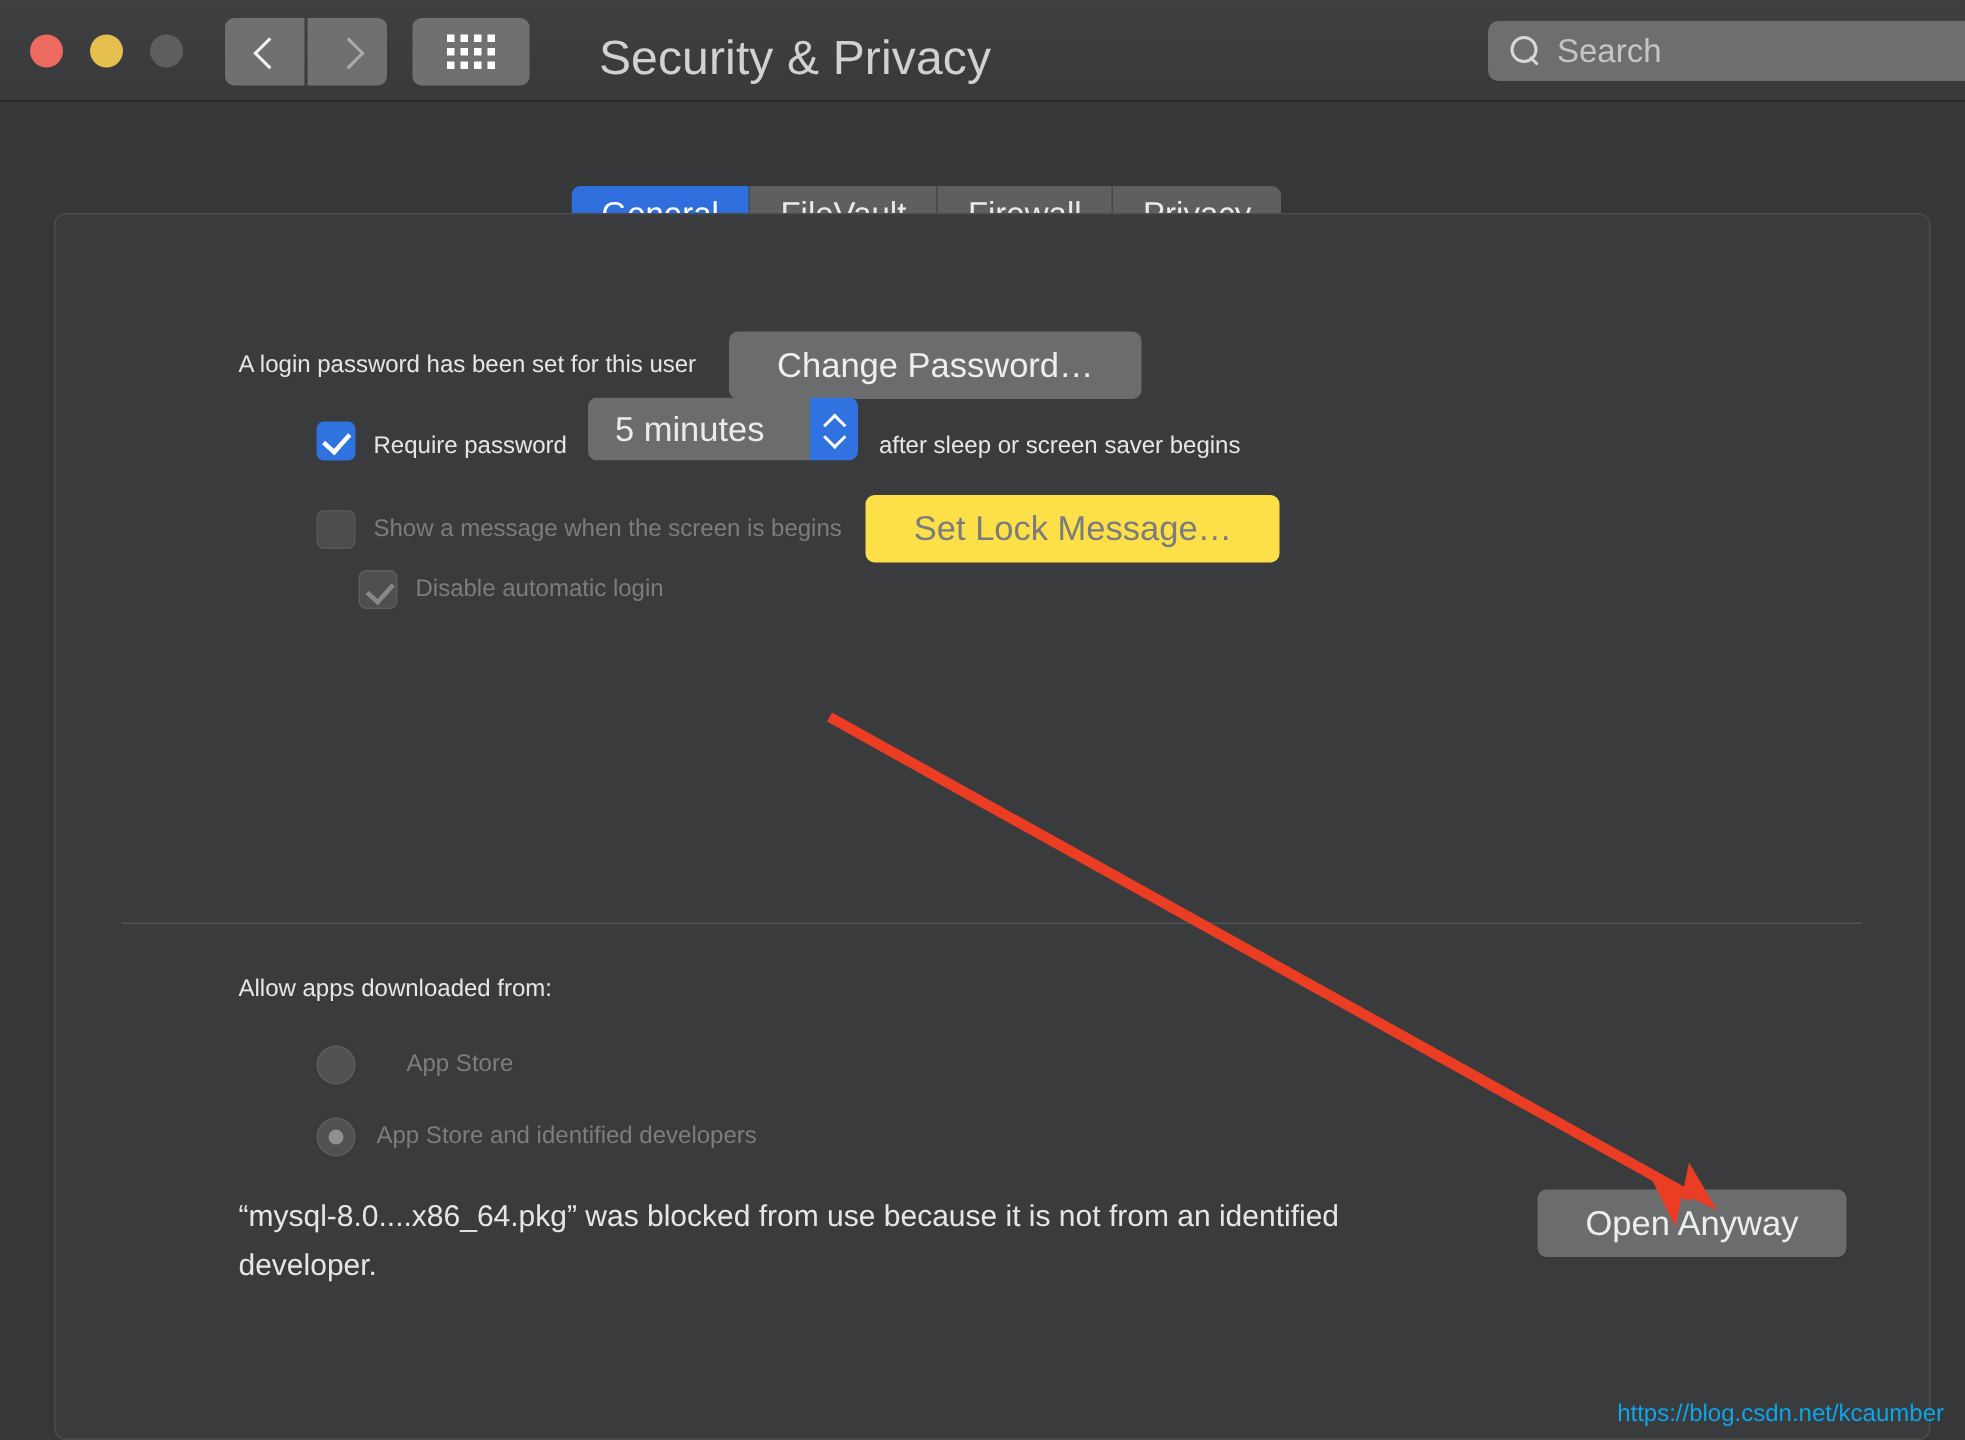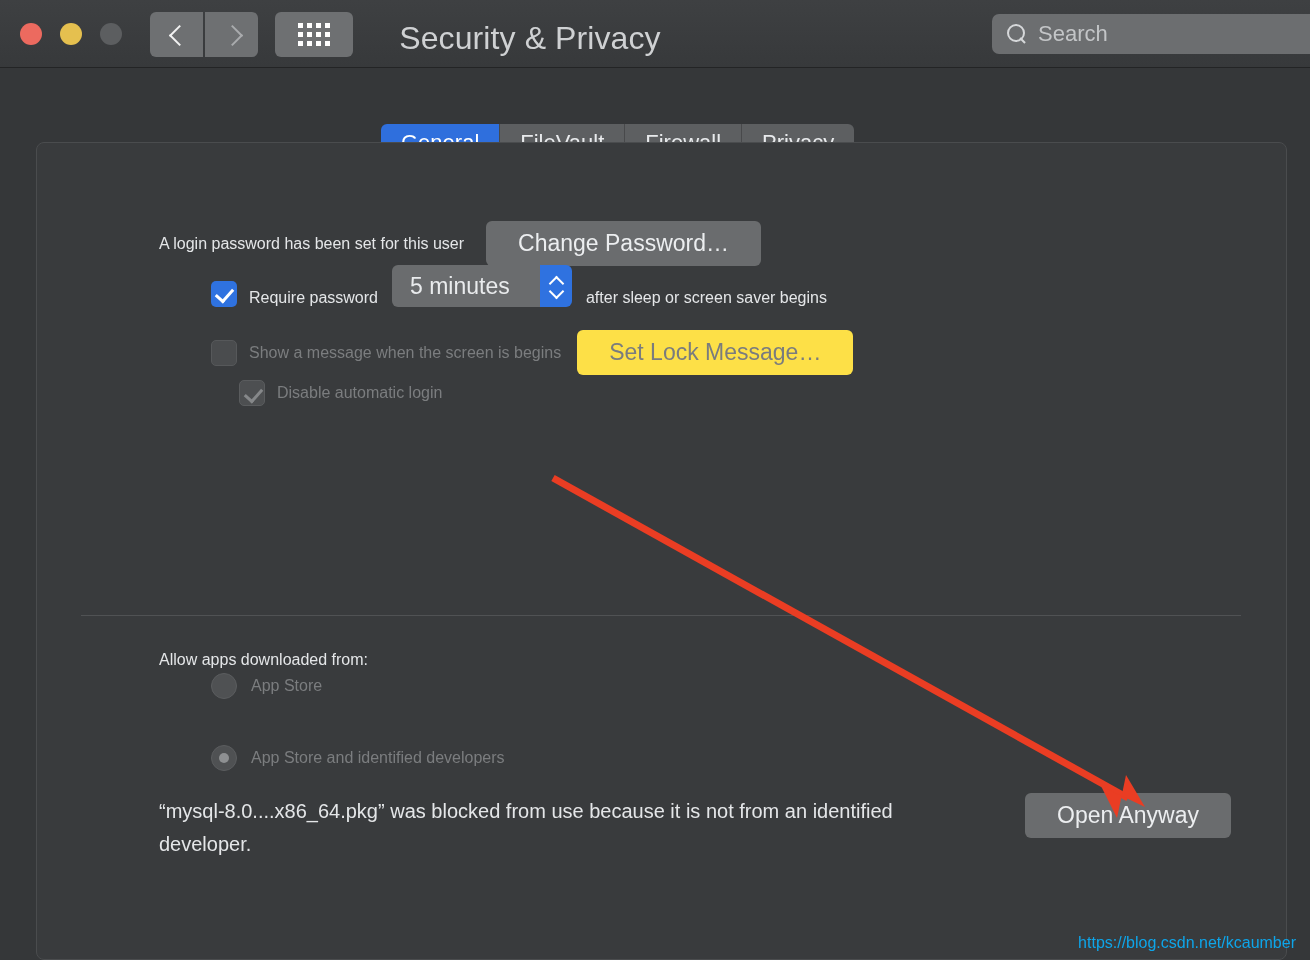--- a/index.html
+++ b/index.html
@@ -435,21 +435,21 @@
       <span class="checkbox dim"></span>
       <span class="label-lg dim">Disable automatic login</span>
     </div>
 
     <div class="divider"></div>
 
     <div class="row" style="left:122px; top:508px;">
       <span class="label-lg">Allow apps downloaded from:</span>
     </div>
 
-    <div class="row" style="left:174px; top:530px;">
+    <div class="row" style="left:174px; top:554px;gap:20px;">
       <span class="radio"></span>
       <span class="label-lg dim">App Store</span>
     </div>
 
     <div class="row" style="left:174px; top:602px;">
       <span class="radio selected"></span>
       <span class="label-lg dim">App Store and identified developers</span>
     </div>
 
     <div class="blocked-text">“mysql-8.0....x86_64.pkg” was blocked from use because it is not from an identified developer.</div>

